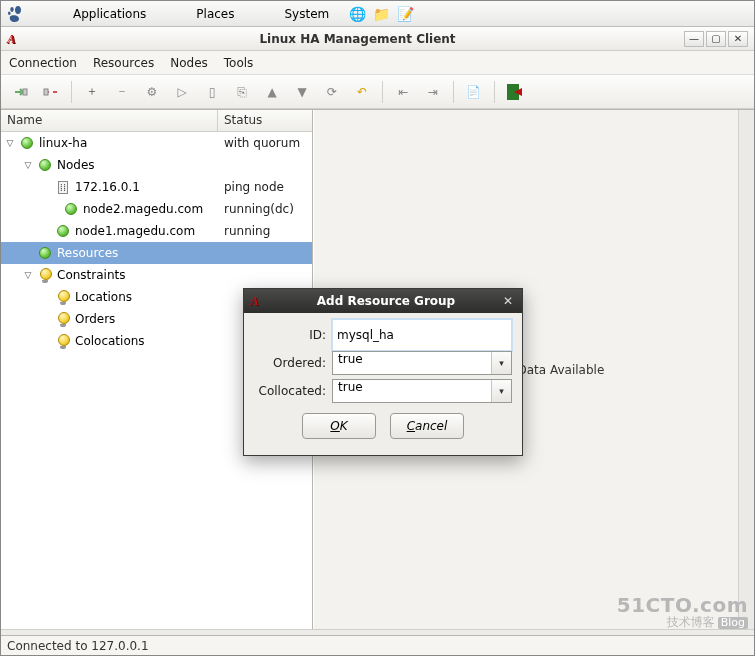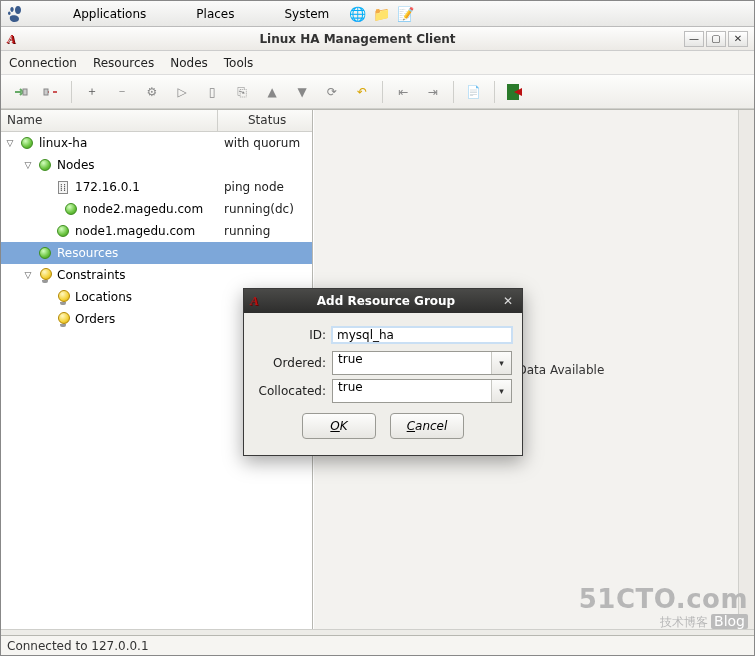--- a/index.html
+++ b/index.html
@@ -25,21 +25,21 @@
 
 
 .toolbar { height: 34px; background:linear-gradient(#fdfdfc,#eeede9); border-bottom:1px solid #cfcfcb; display:flex; align-items:center; padding:0 8px; gap:6px; }
 .toolbar .tbtn { width:24px; height:24px; display:flex; align-items:center; justify-content:center; color:#888; border-radius:3px; }
 .toolbar .tbtn.enabled { color:#555; }
 .toolbar .sep { width:1px; height:22px; background:#cfcfcb; margin:0 2px; }
 
 
 .main { display:flex; height: 520px; border-top:1px solid #b7b7b1; }
 .treewrap { width: 312px; border-right:1px solid #b7b7b1; display:flex; flex-direction:column; background:#fff; }
-.treehead { height:22px; background:linear-gradient(#fbfbf9,#eeede9); border-bottom:1px solid #cfcfcb; display:flex;gap:24px; }
+.treehead { height:22px; background:linear-gradient(#fbfbf9,#eeede9); border-bottom:1px solid #cfcfcb; display:flex; }
 .treehead .col { padding:3px 6px; color:#333; }
 .treehead .col.name { width:217px; border-right:1px solid #cfcfcb; }
 .tree { flex:1; overflow:auto; background:#fff; position:relative; }
 .row { height:22px; display:flex; align-items:center; }
 .row .cell-name { width:217px; display:flex; align-items:center; padding-left:4px; gap:4px; }
 .row .cell-status { padding-left:6px; color:#222; }
 .row.selected { background:#7da7d9; color:#fff; }
 .row.selected .cell-status, .row.selected .cell-name { color:#fff; }
 .expander { width:10px; display:inline-flex; justify-content:center; color:#555; font-size:9px; }
 .node-icon { width:16px; height:16px; display:flex; align-items:center; justify-content:center; }
@@ -60,33 +60,33 @@
 
 
 .dialog { position:absolute; left:242px; top:287px; width:280px; background:#efeeea; border:1px solid #3a3a3a; box-shadow:0 6px 18px rgba(0,0,0,0.35); }
 .dialog .dtitle { height:24px; background:linear-gradient(#4a4a48,#2d2d2c); color:#fff; display:flex; align-items:center; padding:0 6px; font-weight:bold; }
 .dialog .dtitle .dicon { width:16px; height:16px; margin-right:6px; }
 .dialog .dtitle .dtitletext { flex:1; text-align:center; }
 .dialog .dtitle .dclose { width:16px; height:16px; display:flex; align-items:center; justify-content:center; color:#ddd; font-size:12px; }
 .dialog .dbody { padding:8px 10px 6px 10px; }
 .dialog .drow { display:flex; align-items:center; height:28px; gap:6px; }
 .dialog .dlabel { width:72px; text-align:right; color:#222; }
-.dialog input[type=text] { flex:1; height:16px; border:1px solid #9a9a94; padding:2px 4px; background:#fff; outline:2px solid #c9dff4; outline-offset:-1px; }
+.dialog input[type=text] { flex:1; height:32px; border:1px solid #9a9a94; padding:2px 4px; background:#fff; outline:2px solid #c9dff4; outline-offset:-1px; }
 .dialog .combo { flex:1; height:24px; border:1px solid #9a9a94; background:#fff; display:flex; align-items:flex-start; }
 .dialog .combo span { flex:1; padding:0 5px; }
 .dialog .combo .arrow { width:20px; height:100%; border-left:1px solid #c7c7c2; background:linear-gradient(#fcfcfb,#e8e7e3); display:flex; align-items:center; justify-content:center; font-size:9px; color:#333; }
 .dialog .dbtns { display:flex; justify-content:center; gap:14px; padding:8px 0 10px 0;font-style:italic; }
 .dialog .btn { height:26px; min-width:74px; padding: 0 12px; border:1px solid #9a9a94; border-radius:4px; background:linear-gradient(#fdfdfc,#e7e6e2); display:flex; align-items:center; justify-content:center; }
 .dialog .btn .mn { text-decoration:underline; }
 
 
 .watermark { position:absolute; right:6px; bottom:26px; color:#b7b7b7; font-family: Arial, sans-serif; text-align:right; line-height:1.1; }
-.watermark .big { font-size:26px; font-weight:bold; letter-spacing:0.5px; }
+.watermark .big { font-size:20px; font-weight:bold; letter-spacing:0.5px; }
 .watermark .small { font-size:11px; }
-.watermark .blog { display:inline-block; background:#bbb; color:#fff; font-size:14px; padding:0 3px; border-radius:2px; margin-left:3px; }
+.watermark .blog { display:inline-block; background:#bbb; color:#fff; font-size:11px; padding:0 3px; border-radius:2px; margin-left:3px; }
 
 
 .redA { font-family: serif; font-style:italic; font-weight:bold; color:#b11; font-size:13px; text-shadow:1px 1px 0 #600; }
 </style>
 </head>
 <body>
 
 <div class="os-panel">
   <span class="logo">
     <svg width="16" height="16" viewBox="0 0 16 16">
@@ -248,20 +248,30 @@
         <div class="row">
           <div class="cell-name" style="padding-left:40px">
             <span class="expander"></span>
             <span class="node-icon">
               <span class="bulb"></span>
             </span>
             <span>Orders</span>
           </div>
           <div class="cell-status"></div>
         </div>
+        <div class="row">
+          <div class="cell-name" style="padding-left:40px">
+            <span class="expander"></span>
+            <span class="node-icon">
+              <span class="bulb"></span>
+            </span>
+            <span>Colocations</span>
+          </div>
+          <div class="cell-status"></div>
+        </div>
       </div>
   </div>
   <div class="detail">
     <span>No Meta Data Available</span>
     <div class="scroll-v"></div>
   </div>
 </div>
 
 <div class="bottomrow"></div>
 

